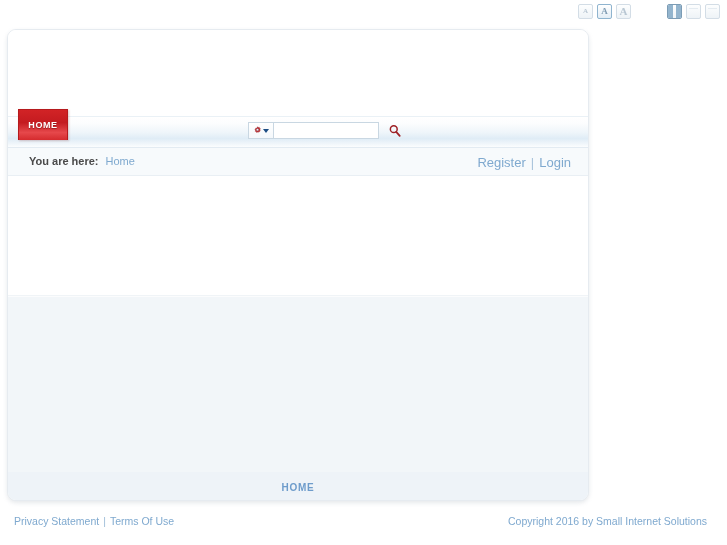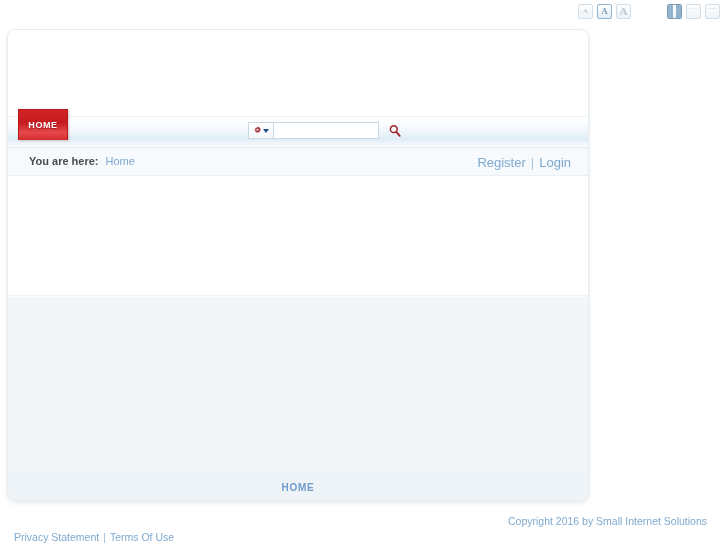--- a/index.html
+++ b/index.html
@@ -273,21 +273,20 @@
     top: 513px;
     width: 727px;
     height: 20px;
     background: #ffffff;
   }
   #footer-left {
     position: absolute;
     left: 14px; top: 2px;
     font-size: 10.5px;
     white-space: nowrap;
-    margin-top: 16px;
   }
   #footer-right {
     position: absolute;
     right: 20px; top: 2px;
     font-size: 10.5px;
     color: #7fa9cf;
     white-space: nowrap;
   }
   #footer a {
     color: #7fa9cf;

